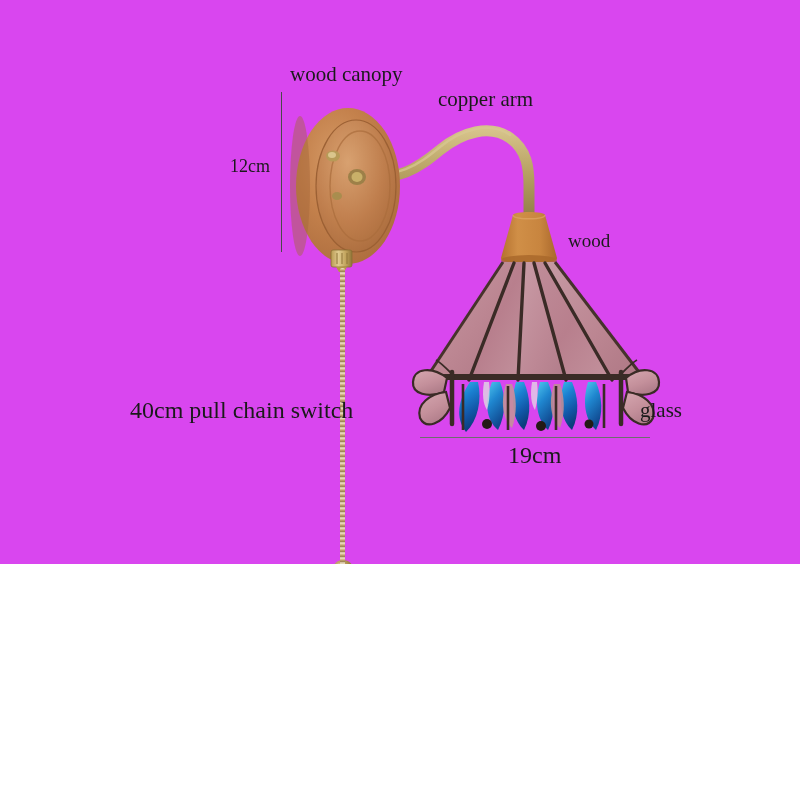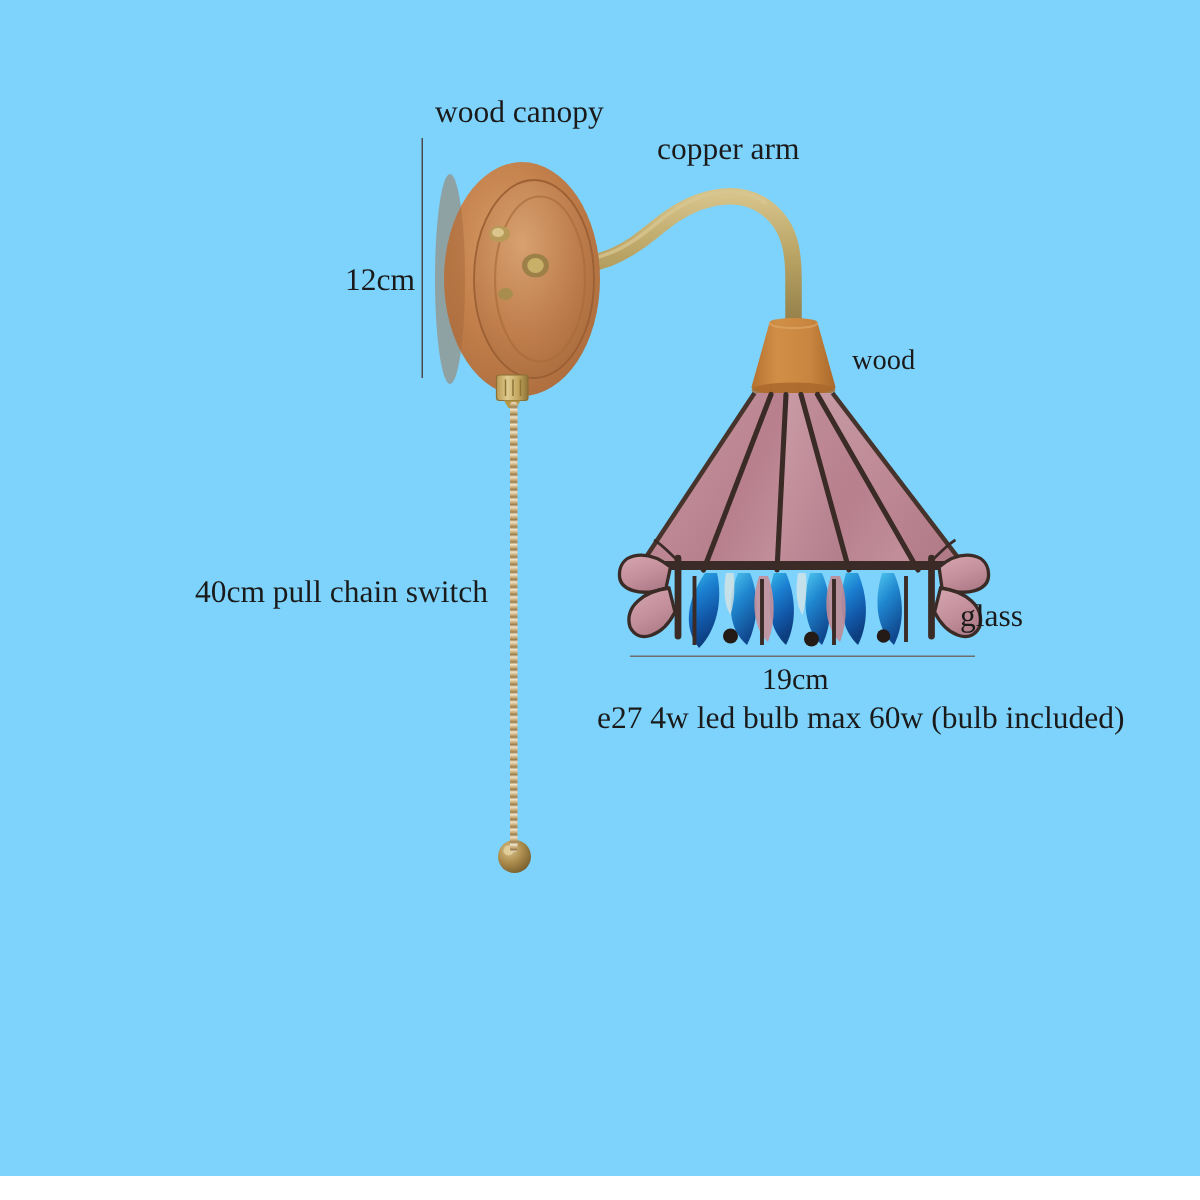--- a/index.html
+++ b/index.html
@@ -7,39 +7,39 @@
     margin: 0;
     padding: 0;
     background: #ffffff;
   }
   body {
     font-family: "Liberation Serif", "DejaVu Serif", serif;
   }
   #stage {
     position: relative;
     width: 800px;
-    height: 784px;
-    background: #7dd3fc;
+    height: 564px;
+    background: #d946ef;
     overflow: hidden;
   }
   .label {
     position: absolute;
     color: #1a1a1a;
     font-family: "Liberation Serif", "DejaVu Serif", serif;
     white-space: nowrap;
     line-height: 1;
     -webkit-font-smoothing: antialiased;
   }
   .lbl-wood-canopy { left: 290px; top: 64px; font-size: 21px; }
   .lbl-copper-arm  { left: 438px; top: 89px; font-size: 21px; }
   .lbl-wood        { left: 568px; top: 231px; font-size: 19px; }
   .lbl-glass       { left: 640px; top: 400px; font-size: 21px; }
-  .lbl-12cm        { left: 230px; top: 157px; font-size: 21px; margin-top: 19px; }
-  .lbl-19cm        { left: 508px; top: 443px; font-size: 20px; }
-  .lbl-pullchain   { left: 130px; top: 384px; font-size: 21px; }
+  .lbl-12cm        { left: 230px; top: 157px; font-size: 18px; }
+  .lbl-19cm        { left: 508px; top: 443px; font-size: 24px; }
+  .lbl-pullchain   { left: 130px; top: 398px; font-size: 24px; }
   .lbl-bulb        { left: 398px; top: 468px; font-size: 21px; }
 
   .dimline-v {
     position: absolute;
     left: 281px;
     top: 92px;
     width: 1px;
     height: 160px;
     background: #4a4a4a;
   }
@@ -252,15 +252,14 @@
   <div class="dimline-v"></div>
   <div class="dimline-h"></div>
 
   <div class="label lbl-wood-canopy">wood canopy</div>
   <div class="label lbl-copper-arm">copper arm</div>
   <div class="label lbl-wood">wood</div>
   <div class="label lbl-glass">glass</div>
   <div class="label lbl-12cm">12cm</div>
   <div class="label lbl-19cm">19cm</div>
   <div class="label lbl-pullchain">40cm pull chain switch</div>
-  <div class="label lbl-bulb">e27 4w led bulb max 60w (bulb included)</div>
 
 </div>
 
 </body></html>

